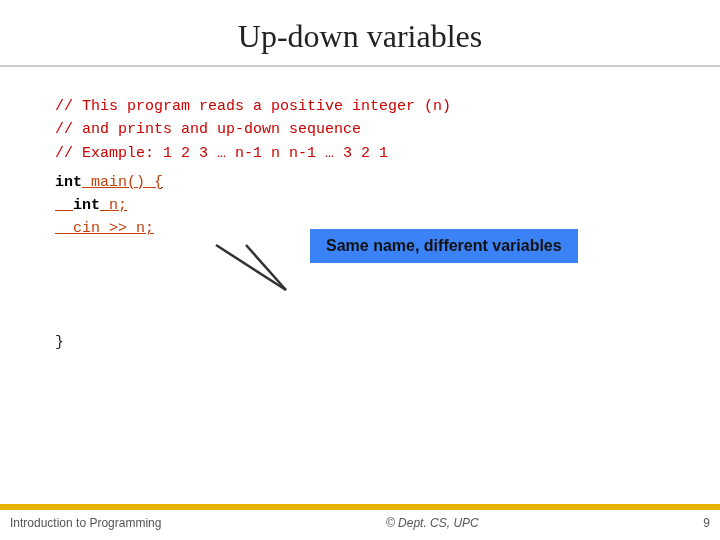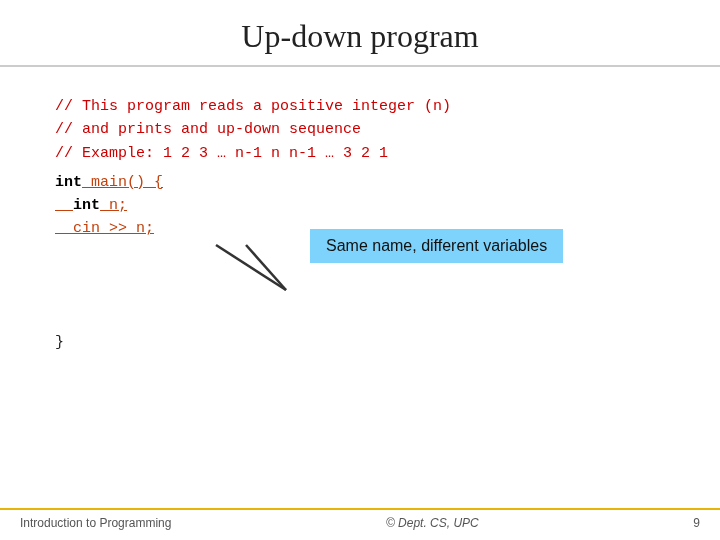--- a/index.html
+++ b/index.html
@@ -69,48 +69,48 @@
 
     .arrow-svg {
       position: absolute;
       top: 168px;
       left: 186px;
       width: 130px;
       height: 70px;
     }
 
     .tooltip-box {
-      background: #7dd3fc;
+      background: #3b82f6;
       border: none;
       padding: 8px 16px;
       font-size: 16px;
       font-family: Arial, sans-serif;
       color: #111111;
-      font-weight: normal;
+      font-weight: bold;
       white-space: nowrap;
       position: absolute;
       top: 162px;
       left: 310px;
     }
 
     .closing-brace {
       margin-top: 90px;
     }
 
     .footer {
       position: absolute;
       bottom: 10px;
       left: 0;
       width: 100%;
       display: flex;
       justify-content: space-between;
-      padding: 0 20px;
+      padding: 0 10px;
       font-size: 12px;
       color: #555555;
-      border-top: 2px solid #eab308;
+      border-top: 6px solid #eab308;
       padding-top: 6px;
       text-align: center;
     }
 
     .footer-left {
       font-size: 12px;
       color: #555;
     }
 
     .footer-center {
@@ -123,21 +123,21 @@
       font-size: 12px;
       color: #555;
     }
   </style>
 </head>
 <body>
 
 <div class="slide">
 
   <div class="title-area">
-    <span class="title-text">Up-down program</span>
+    <span class="title-text">Up-down variables</span>
   </div>
 
   <div class="content-area">
 
     <div class="code-block code-section">
       <div class="comment">// This program reads a positive integer (n)</div>
       <div class="comment">// and prints and up-down sequence</div>
       <div class="comment">// Example: 1 2 3 … n-1 n n-1 … 3 2 1</div>
     </div>
 

